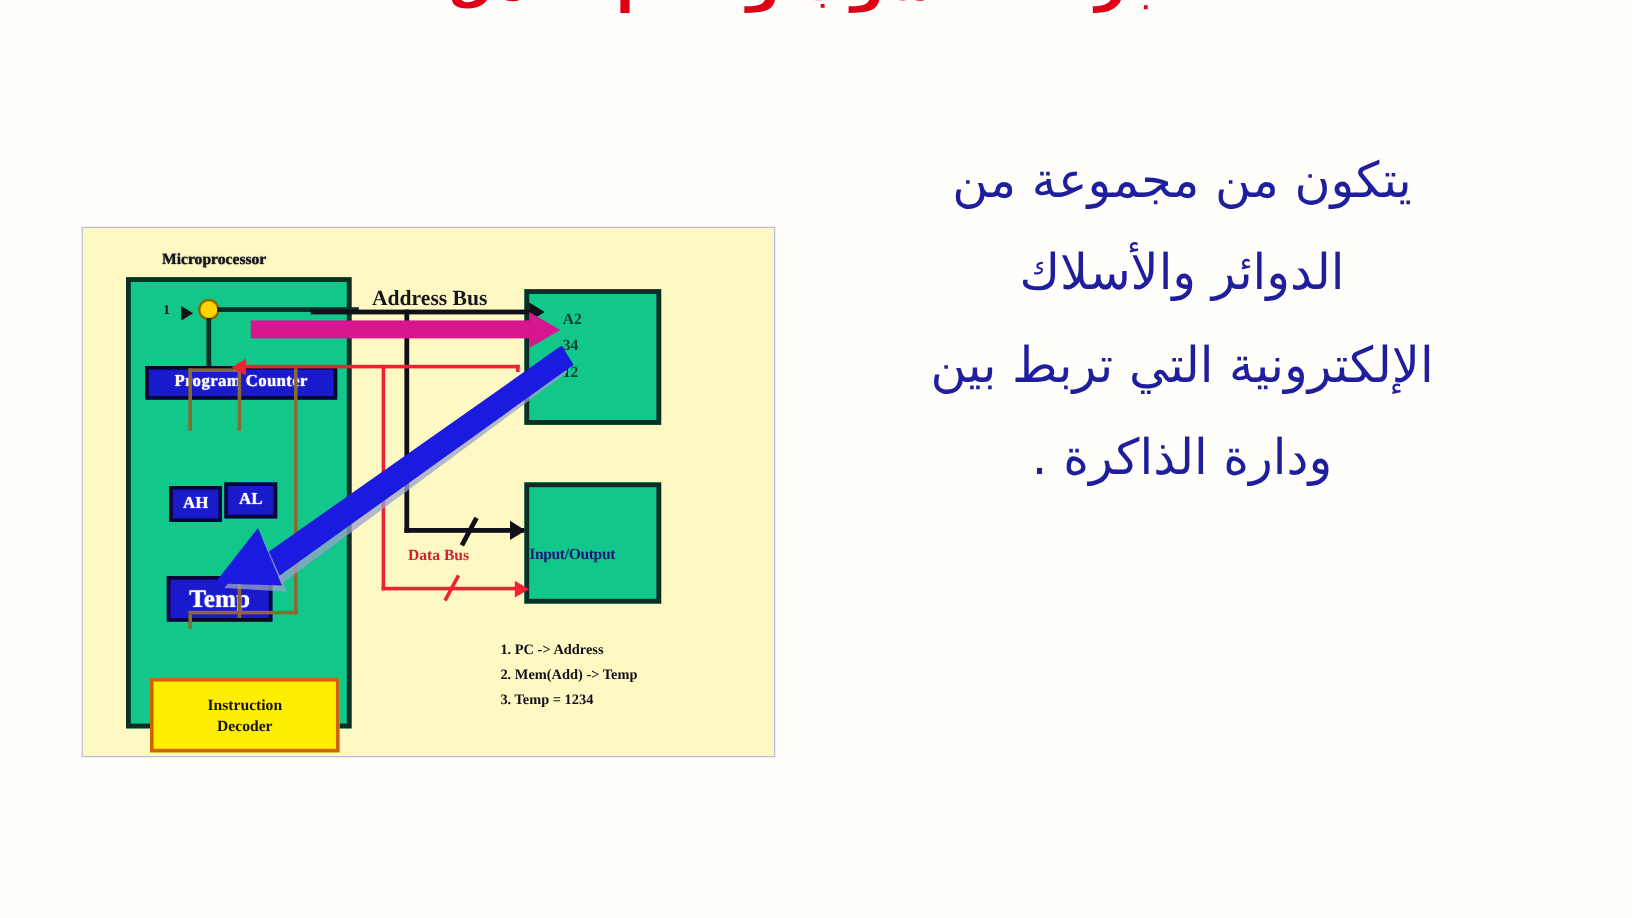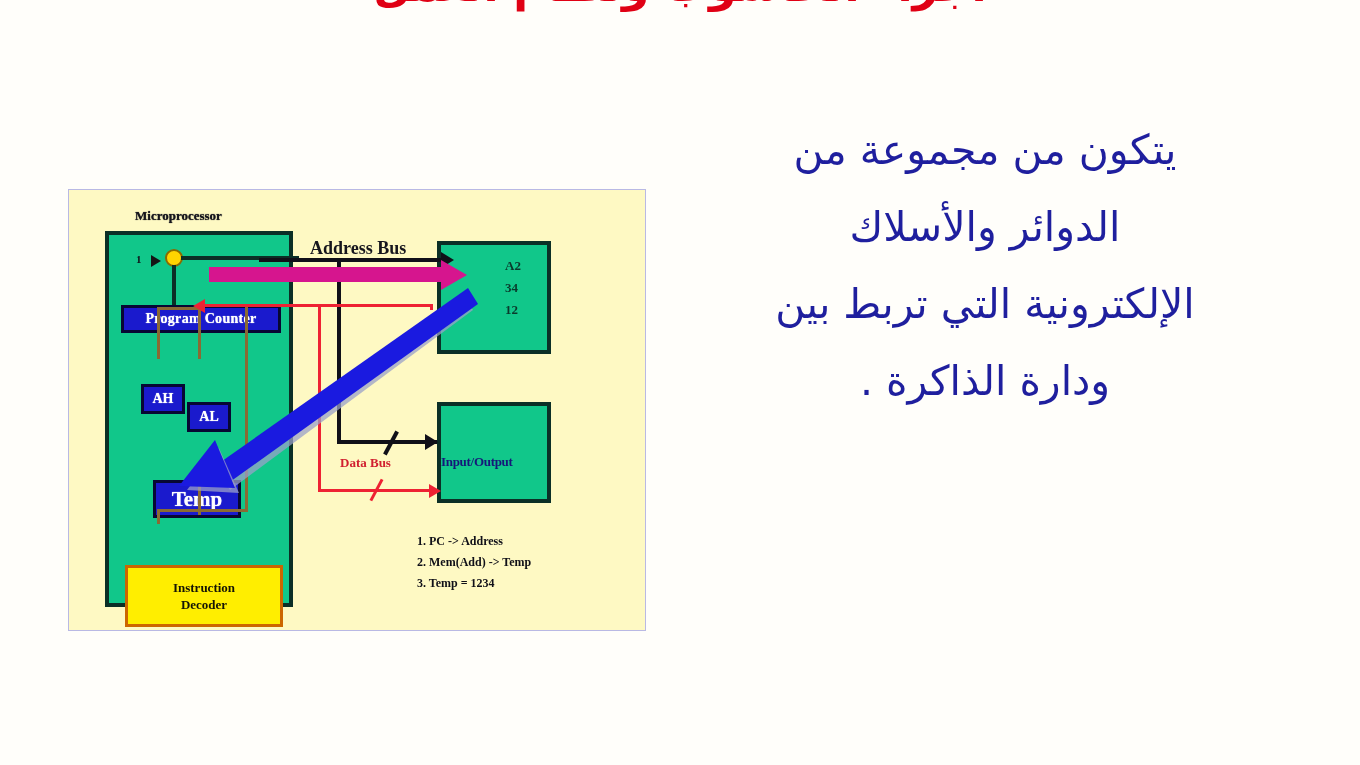--- a/index.html
+++ b/index.html
@@ -69,44 +69,44 @@
   }
 
   
   .reg{
     position:absolute;background:#1a1acd;border:3px solid #070733;
     color:#ffffff;font-family:"Liberation Serif", serif;font-weight:bold;
     display:flex;align-items:center;justify-content:center;
     text-shadow:0 0 1px #fff;
   }
   .reg-pc{left:12px;top:70px;width:160px;height:28px;font-size:14px;letter-spacing:.3px;}
-  .reg-ah{left:32px;top:149px;width:44px;height:30px;font-size:14px;}
+  .reg-ah{left:32px;top:170px;width:44px;height:30px;font-size:14px;}
   .reg-al{left:78px;top:167px;width:44px;height:30px;font-size:14px;}
-  .reg-temp{left:44px;top:245px;width:88px;height:38px;font-size:21px;}
+  .reg-temp{left:30px;top:245px;width:88px;height:38px;font-size:21px;}
 
   
   .decoder{
     position:absolute;left:16px;top:330px;width:158px;height:62px;
     background:#ffee00;border:3px solid #cc6600;
     color:#151505;font-family:"Liberation Serif", serif;font-weight:bold;
     font-size:13px;line-height:17px;text-align:center;
     display:flex;flex-direction:column;align-items:center;justify-content:center;
   }
 
   
   .green-box{
     position:absolute;background:#11c78a;border:4px solid #0b2f26;
   }
   .mem-box{left:368px;top:51px;width:114px;height:113px;}
   .io-box{left:368px;top:212px;width:114px;height:101px;}
 
   .mem-vals{
     position:absolute;left:400px;top:65px;width:60px;
     font-family:"Liberation Serif", serif;font-weight:bold;font-size:13px;
-    color:#0a3a2c;line-height:22px;text-align:left;margin-left:36px;
+    color:#0a3a2c;line-height:22px;text-align:left;
   }
   .io-label{
     position:absolute;left:372px;top:264px;width:108px;text-align:left;
     font-family:"Liberation Serif", serif;font-weight:bold;font-size:13px;
     color:#16167a;letter-spacing:-.3px;
   }
 
   
   .addr-bus-lbl{left:241px;top:48px;font-size:18px;color:#16161d;}
   .data-bus-lbl{left:271px;top:265px;font-size:13px;color:#d12030;}

